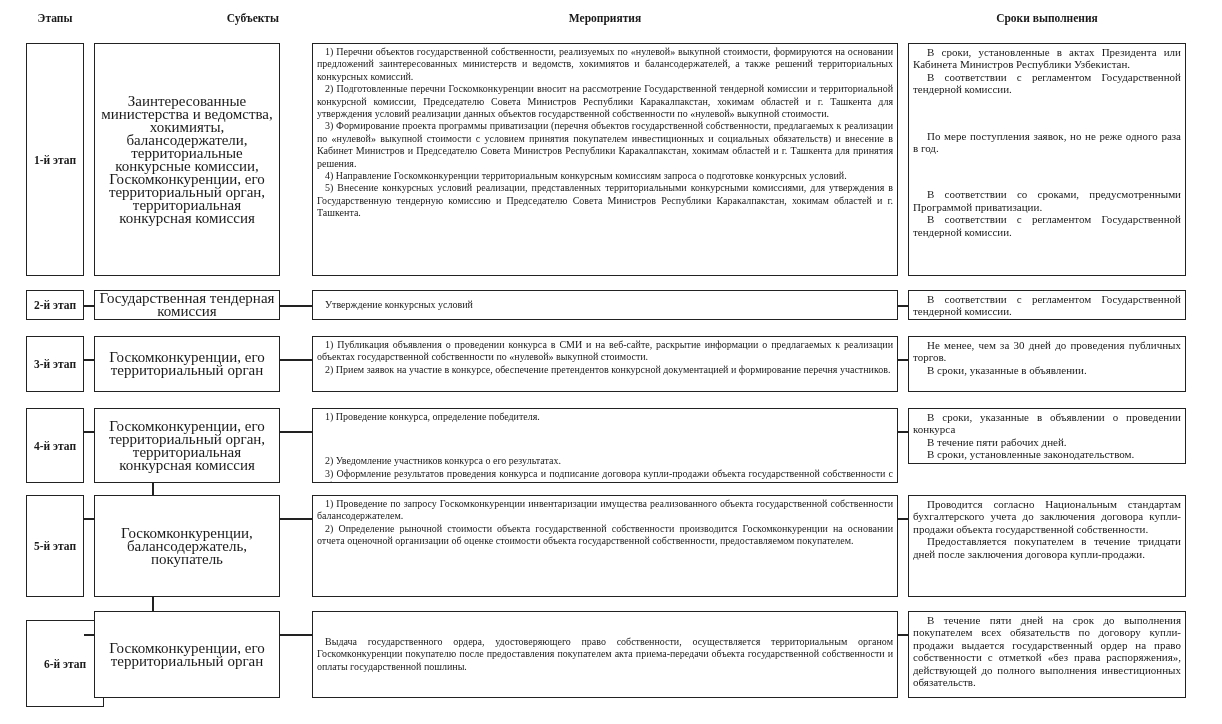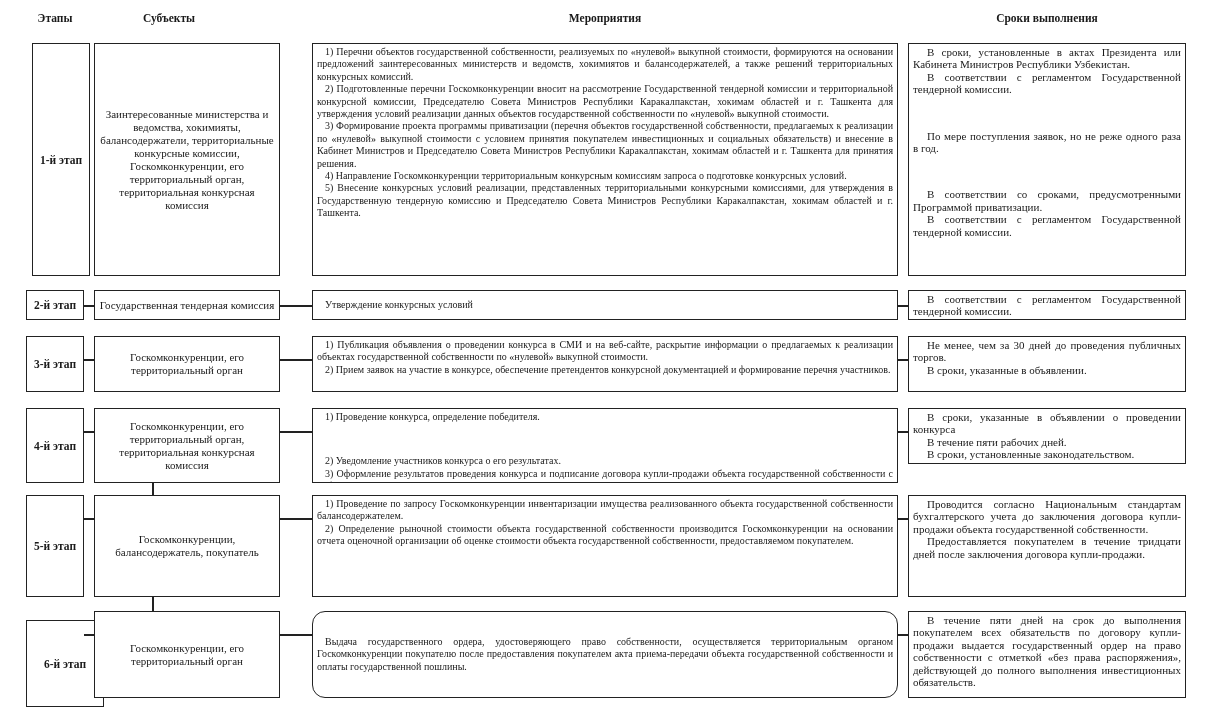--- a/index.html
+++ b/index.html
@@ -1,39 +1,39 @@
 <!DOCTYPE html>
 <html><head>
 <meta charset="utf-8">
 <style>
   html, body { margin: 0; padding: 0; background: #ffffff; }
   body { width: 1222px; height: 724px; position: relative; overflow: hidden;
          font-family: "Liberation Serif", "DejaVu Serif", serif; color: #1a1a1a; }
   .hdr { position: absolute; top: 12px; font-weight: bold; font-size: 11.5px; text-align: center; }
   .box { position: absolute; border: 1.5px solid #222; box-sizing: border-box; background: #fff; }
   .stage { display: flex; align-items: center; justify-content: center; font-weight: bold; font-size: 11.5px; }
-  .subj { display: flex; align-items: center; justify-content: center; text-align: center; font-size: 11px; line-height: 13px; padding: 0 2px; }
+  .subj { display: flex; align-items: center; justify-content: center; text-align: center; font-size: 15px; line-height: 13px; padding: 0 2px; }
   .act { font-size: 10px; line-height: 12.4px; padding: 2px 4px; text-align: justify; overflow: hidden; }
   .ddl { font-size: 11px; line-height: 12.4px; padding: 2px 4px 2px 4px; text-align: justify; overflow: hidden; }
   .p { margin: 0; text-indent: 8px; }
   .ddl .p { text-indent: 14px; }
   .gap { height: 12px; }
   .hline { position: absolute; height: 1.5px; background: #222; }
   .vline { position: absolute; width: 1.5px; background: #222; }
 </style>
 </head>
 <body>
 
 <div class="hdr" style="left:26px;width:58px;">Этапы</div>
-<div class="hdr" style="left:76px;width:186px;">Субъекты</div>
+<div class="hdr" style="left:93px;width:186px;text-align:right;">Субъекты</div>
 <div class="hdr" style="left:312px;width:586px;">Мероприятия</div>
 <div class="hdr" style="left:908px;width:278px;">Сроки выполнения</div>
 
 <div id="diagram">
-    <div class="box stage" style="left: 26px; top: 43px; width: 58px; height: 233px; margin-left: 6px;">
+    <div class="box stage" style="left: 26px; top: 43px; width: 58px; height: 233px;">
       <span>1-й этап</span>
     </div>
     <div class="box subj" style="left: 94px; top: 43px; width: 186px; height: 233px;">
       <span>Заинтересованные министерства и ведомства, хокимияты, балансодержатели, территориальные конкурсные комиссии, Госкомконкуренции, его территориальный орган, территориальная конкурсная комиссия</span>
     </div>
     <div class="box act" style="left: 312px; top: 43px; width: 586px; height: 233px;">
       <p class="p">1) Перечни объектов государственной собственности, реализуемых по «нулевой» выкупной стоимости, формируются на основании предложений заинтересованных министерств и ведомств, хокимиятов и балансодержателей, а также решений территориальных конкурсных комиссий.</p>
       <p class="p">2) Подготовленные перечни Госкомконкуренции вносит на рассмотрение Государственной тендерной комиссии и территориальной конкурсной комиссии, Председателю Совета Министров Республики Каракалпакстан, хокимам областей и г. Ташкента для утверждения условий реализации данных объектов государственной собственности по «нулевой» выкупной стоимости.</p>
       <p class="p">3) Формирование проекта программы приватизации (перечня объектов государственной собственности, предлагаемых к реализации по «нулевой» выкупной стоимости с условием принятия покупателем инвестиционных и социальных обязательств) и внесение в Кабинет Министров и Председателю Совета Министров Республики Каракалпакстан, хокимам областей и г. Ташкента для принятия решения.</p>
       <p class="p">4) Направление Госкомконкуренции территориальным конкурсным комиссиям запроса о подготовке конкурсных условий.</p>
@@ -116,21 +116,21 @@
     </div>
     <div class="hline" style="left: 84px; top: 518px; width: 10px;"></div>
     <div class="hline" style="left: 280px; top: 518px; width: 32px;"></div>
     <div class="hline" style="left: 898px; top: 518px; width: 10px;"></div>
     <div class="box stage" style="left: 26px; top: 620px; width: 78px; height: 87px;">
       <span>6-й этап</span>
     </div>
     <div class="box subj" style="left: 94px; top: 611px; width: 186px; height: 87px;">
       <span>Госкомконкуренции, его территориальный орган</span>
     </div>
-    <div class="box act" style="left: 312px; top: 611px; width: 586px; height: 87px; display: flex; flex-direction: column; justify-content: center; border-radius: 13px;">
+    <div class="box act" style="left: 312px; top: 611px; width: 586px; height: 87px; display: flex; flex-direction: column; justify-content: center;">
       <p class="p">Выдача государственного ордера, удостоверяющего право собственности, осуществляется территориальным органом Госкомконкуренции покупателю после предоставления покупателем акта приема-передачи объекта государственной собственности и оплаты государственной пошлины.</p>
     </div>
     <div class="box ddl" style="left: 908px; top: 611px; width: 278px; height: 87px;">
       <p class="p" style="text-indent: 14px;">В течение пяти дней на срок до выполнения покупателем всех обязательств по договору купли-продажи выдается государственный ордер на право собственности с отметкой «без права распоряжения», действующей до полного выполнения инвестиционных обязательств.</p>
     </div>
     <div class="hline" style="left: 84px; top: 634px; width: 10px;"></div>
     <div class="hline" style="left: 280px; top: 634px; width: 32px;"></div>
     <div class="hline" style="left: 898px; top: 634px; width: 10px;"></div>
     <div class="vline" style="left: 152px; top: 483px; height: 12px;"></div>
     <div class="vline" style="left: 152px; top: 597px; height: 14px;"></div>

